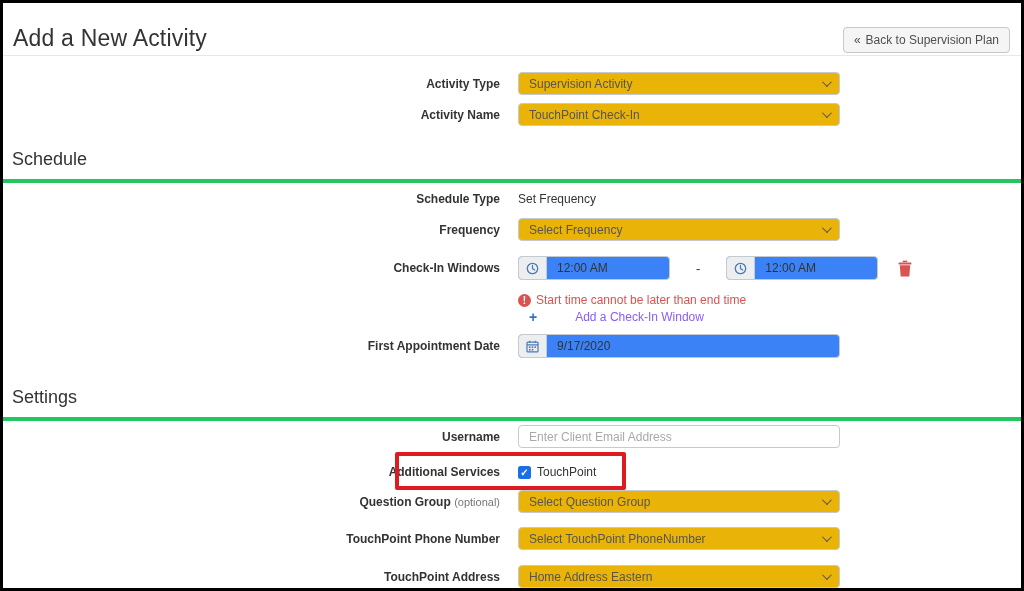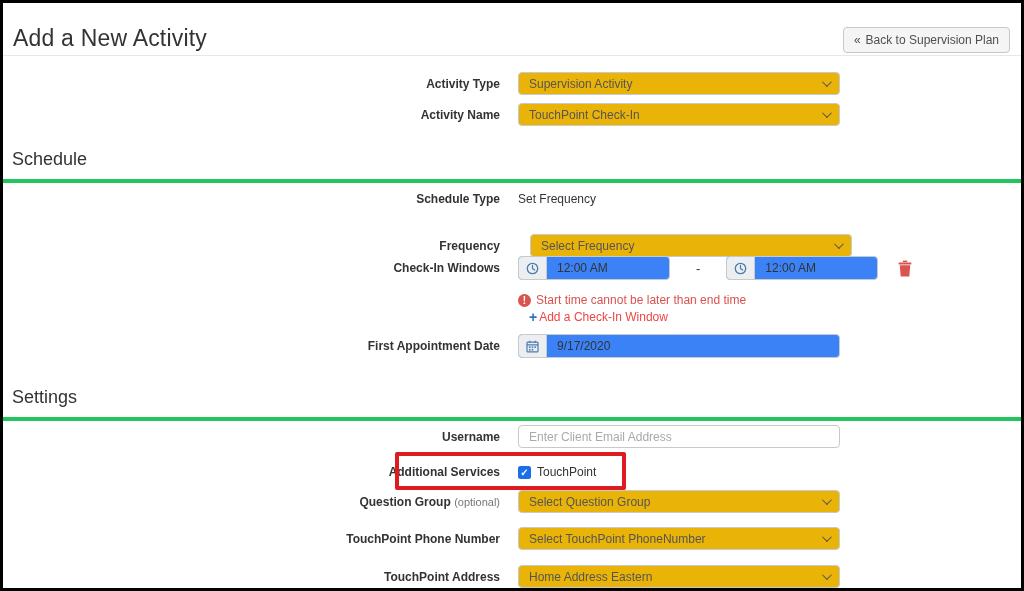--- a/index.html
+++ b/index.html
@@ -81,21 +81,21 @@
 
   
   .error-row { position:absolute; left:515px; display:flex; align-items:center; gap:5px; }
   .error-icon {
     width:13px; height:13px; border-radius:50%; background:#d9534f; color:#fff;
     font-size:10px; font-weight:bold; line-height:13px; text-align:center; flex:0 0 auto;
   }
   .error-text { font-size:12px; color:#d9534f; }
   .add-link-row { position:absolute; left:526px; display:flex; align-items:center; cursor:pointer; }
   .plus-glyph { color:#2e6fd0; font-size:14px; font-weight:bold; margin-right:2px; }
-  .add-link { font-size:12px; color:#ef4444; text-decoration:none; }
+  .add-link { font-size:12px; color:#8b5cf6; text-decoration:none;margin-left:36px; }
 
   
   .cb-wrap { display:flex; align-items:center; gap:6px; cursor:pointer; }
   .checkbox {
     width:13px; height:13px; background:#1a6fe8; border-radius:2.5px;
     color:#fff; font-size:10px; line-height:13px; text-align:center; font-weight:bold;
   }
   .cb-label { font-size:12px; color:#333; }
 
   
@@ -141,21 +141,21 @@
 
   <h2 class="section-hdr" style="top:146px;">Schedule</h2>
 
   <div class="frow" style="top:189px;">
     <div class="flabel">Schedule Type</div>
     <div class="fctrl">
       <span class="static-value">Set Frequency</span>
     </div>
   </div>
 
-  <div class="frow" style="top:231px;gap:12px;">
+  <div class="frow" style="top:215px;">
     <div class="flabel">Frequency</div>
     <div class="fctrl">
       <div class="select">
         <span class="sel-text">Select Frequency</span>
         <span class="chevron-down"></span>
       </div>
     </div>
   </div>
 
   <div class="frow" style="top:253px;">

